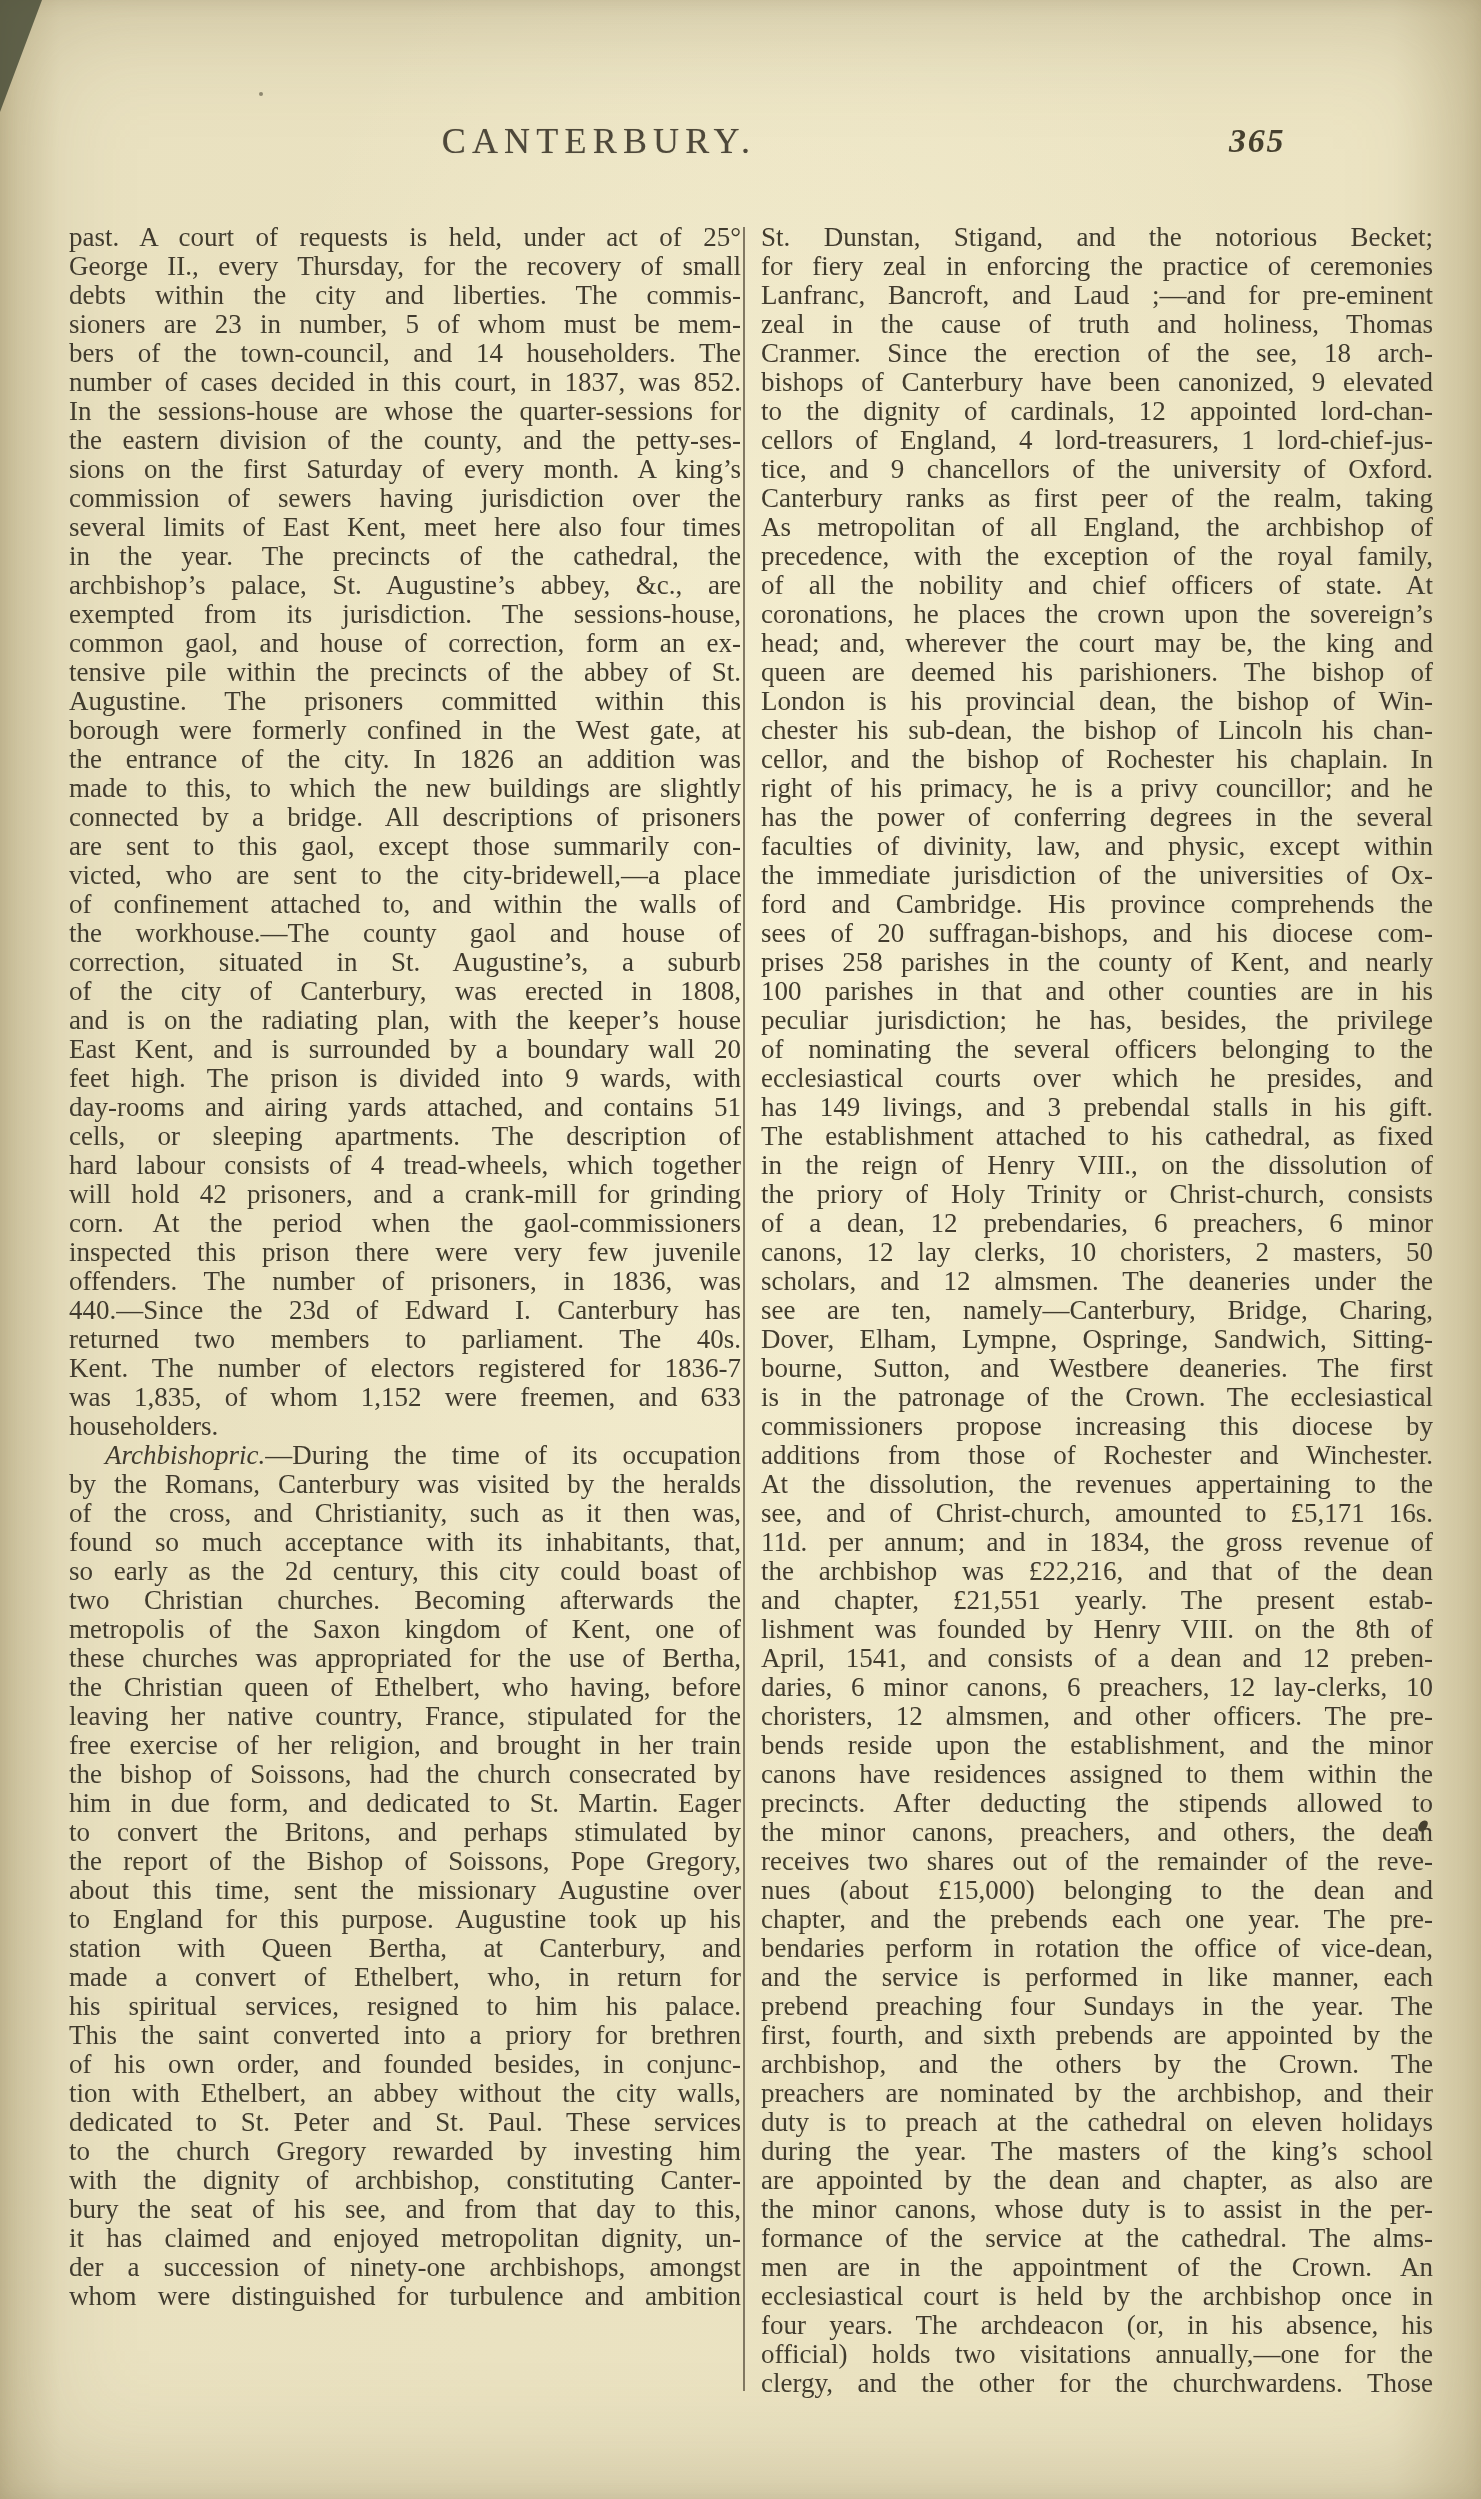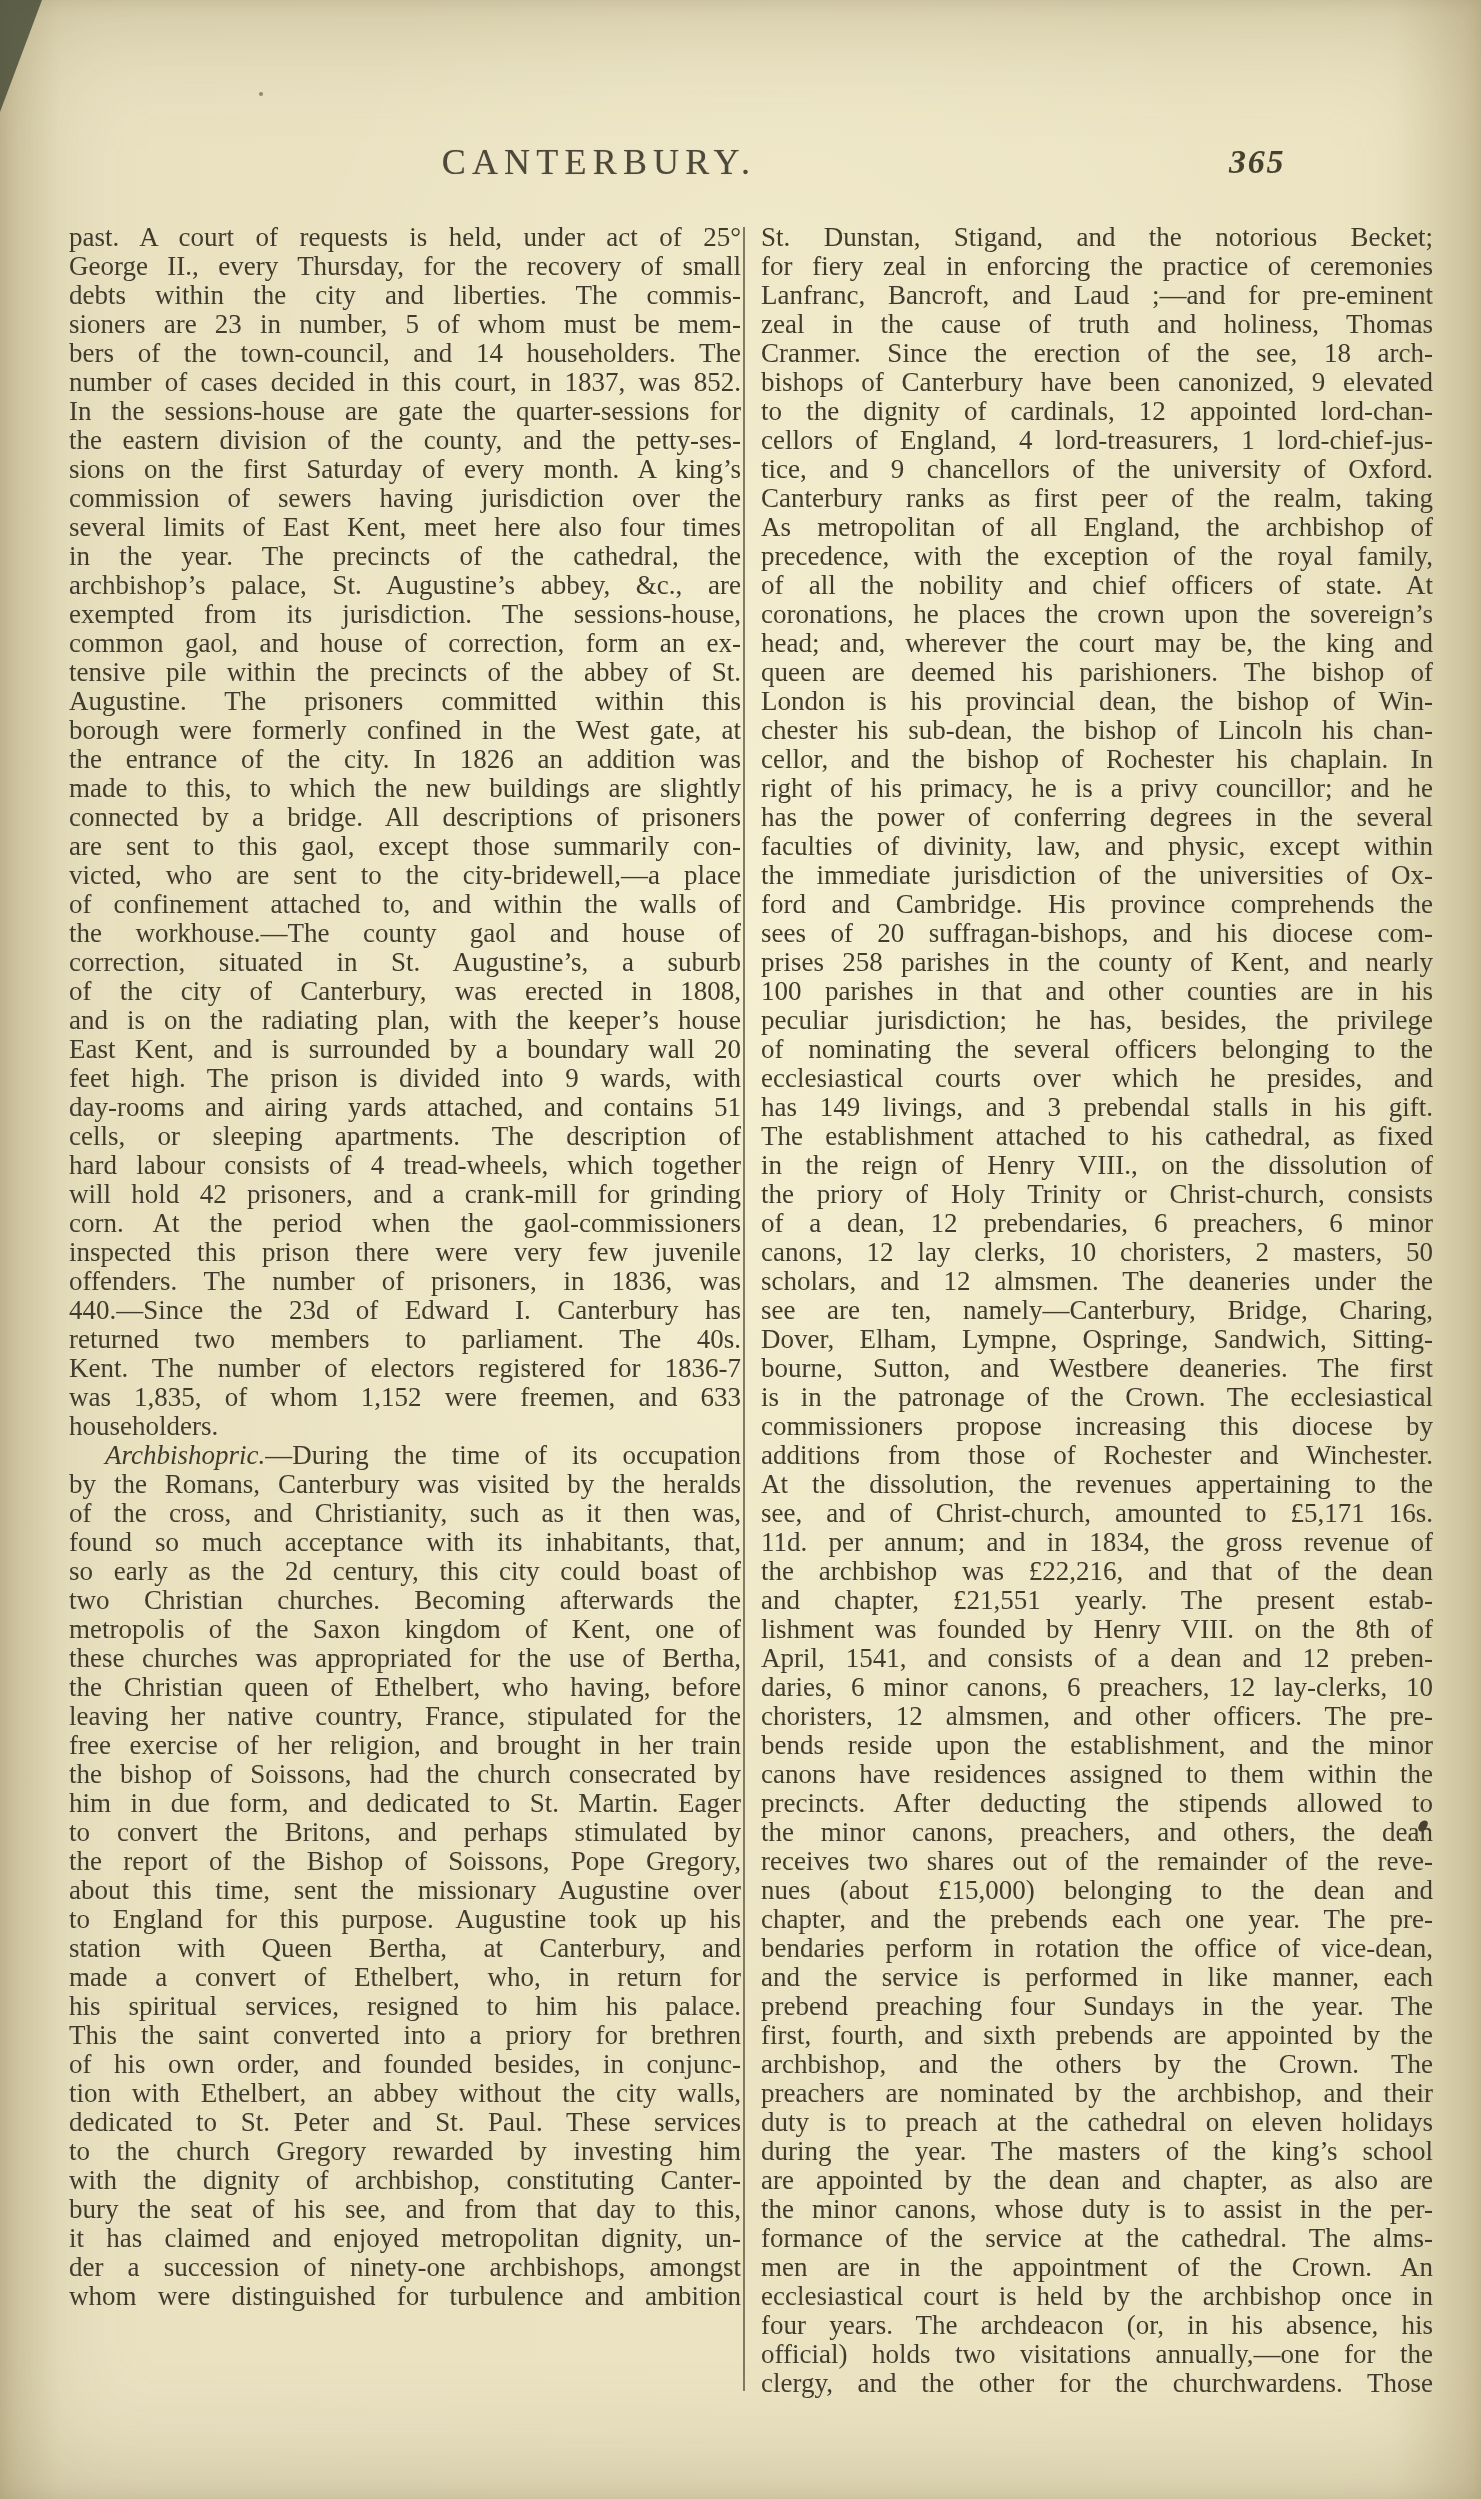--- a/index.html
+++ b/index.html
@@ -16,21 +16,21 @@
     color:#413b2e;
   }
   .corner-shadow {
     position:absolute; top:-16px; left:-18px;
     width:66px; height:167px;
     background:#4c4f3a;
     clip-path: polygon(0 0, 100% 0, 26% 78%, 0 100%);
     filter: blur(2.7px);
     opacity:.85;
   }
-  .page-header { position:absolute; top:141px; left:0; width:100%; height:62px; }
+  .page-header { position:absolute; top:120px; left:0; width:100%; height:62px; }
   .page-title {
     position:absolute; left:0; right:284px; top:0;
     text-align:center;
     font-size:36px; letter-spacing:6.2px;
     color:#4e483a;
     text-shadow: 0 0 0.9px rgba(78,72,58,.4);
   }
   .page-number {
     position:absolute; left:1229px; top:1.8px;
     font-size:34px; font-weight:bold; letter-spacing:1.8px;
@@ -72,21 +72,21 @@
     <div class="page-number">365</div>
   </div>
 
   <div class="col col-left">
       <div class="line">past.  A court of requests is held, under act of 25°</div>
       <div class="line">George II., every Thursday, for the recovery of small</div>
       <div class="line">debts within the city and liberties.  The commis-</div>
       <div class="line">sioners are 23 in number, 5 of whom must be mem-</div>
       <div class="line">bers of the town-council, and 14 householders.  The</div>
       <div class="line">number of cases decided in this court, in 1837, was 852.</div>
-      <div class="line">In the sessions-house are gate the quarter-sessions for</div>
+      <div class="line">In the sessions-house are whose the quarter-sessions for</div>
       <div class="line">the eastern division of the county, and the petty-ses-</div>
       <div class="line">sions on the first Saturday of every month.  A king’s</div>
       <div class="line">commission of sewers having jurisdiction over the</div>
       <div class="line">several limits of East Kent, meet here also four times</div>
       <div class="line">in the year.  The precincts of the cathedral, the</div>
       <div class="line">archbishop’s palace, St. Augustine’s abbey, &amp;c., are</div>
       <div class="line">exempted from its jurisdiction.  The sessions-house,</div>
       <div class="line">common gaol, and house of correction, form an ex-</div>
       <div class="line">tensive pile within the precincts of the abbey of St.</div>
       <div class="line">Augustine.  The prisoners committed within this</div>

